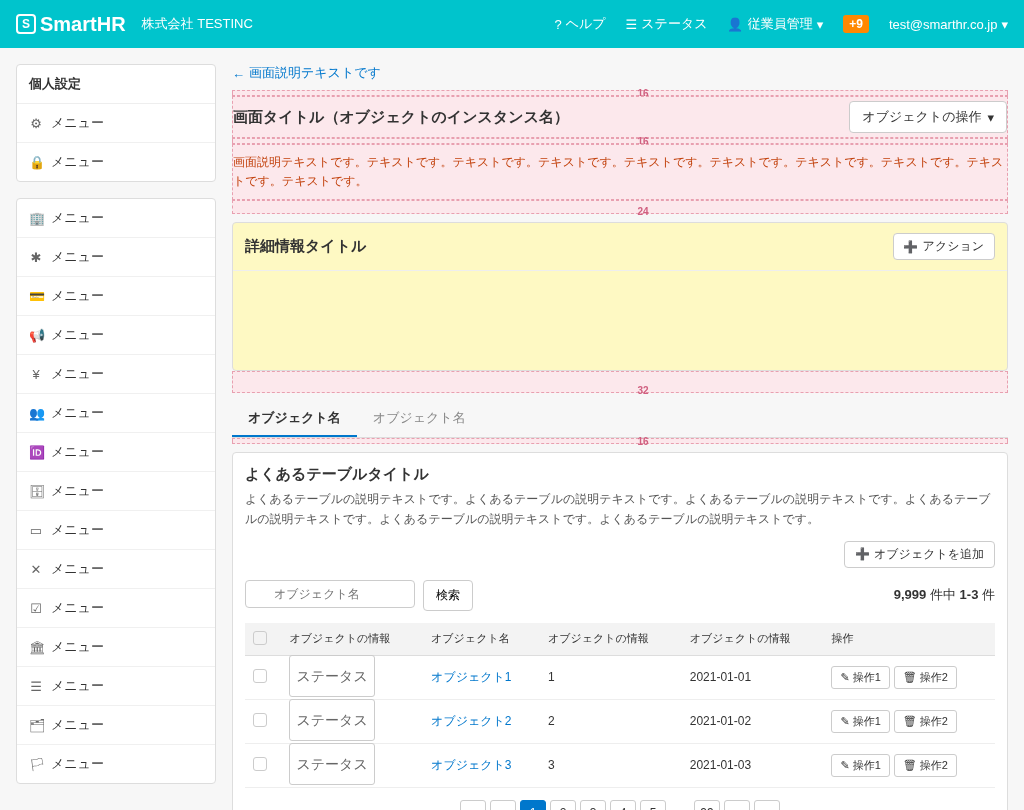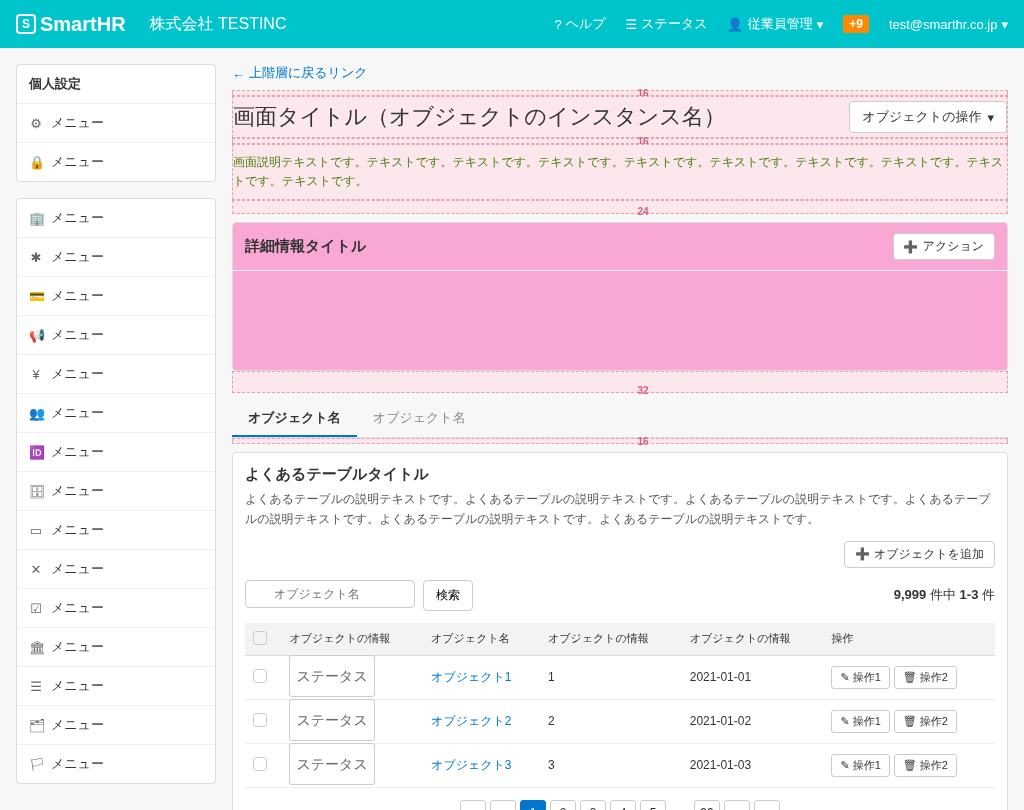--- a/index.html
+++ b/index.html
@@ -1,44 +1,44 @@
 <!DOCTYPE html>
 <html><head>
 <meta charset="utf-8">
 <style>
 * { margin: 0; padding: 0; box-sizing: border-box; }
 body { font-family: -apple-system, BlinkMacSystemFont, "Segoe UI", "Hiragino Sans", sans-serif; background: #f7f7f7; font-size: 13px; color: #333; }
 
 .header { background: #00c4cc; height: 48px; display: flex; align-items: center; padding: 0 16px; color: #fff; }
 .logo { font-size: 20px; font-weight: bold; display: flex; align-items: center; gap: 4px; }
 .logo-badge { border: 2px solid #fff; border-radius: 4px; width: 20px; height: 20px; display: flex; align-items: center; justify-content: center; font-size: 12px; }
-.company { margin-left: 24px; font-size: 16px; }
+.company { margin-left: 16px; font-size: 13px; }
 .header-right { margin-left: auto; display: flex; align-items: center; gap: 20px; font-size: 13px; }
 .header-link { display: flex; align-items: center; gap: 4px; cursor: pointer; }
 .badge-count { background: #ff8800; padding: 2px 6px; border-radius: 3px; font-size: 12px; font-weight: bold; }
 
 .container { display: flex; padding: 16px; gap: 16px; max-width: 1024px; margin: 0 auto; }
 .sidebar { width: 200px; flex-shrink: 0; }
 .side-panel { background: #fff; border: 1px solid #ddd; border-radius: 4px; margin-bottom: 16px; }
 .side-title { padding: 10px 12px; font-weight: bold; font-size: 13px; border-bottom: 1px solid #eee; }
 .side-item { padding: 10px 12px; border-bottom: 1px solid #f0f0f0; display: flex; align-items: center; gap: 8px; cursor: pointer; font-size: 13px; }
 .side-item:last-child { border-bottom: none; }
 .side-icon { width: 14px; text-align: center; color: #666; }
 
 .main { flex: 1; min-width: 0; }
 .back-link { color: #0077cc; font-size: 13px; display: flex; align-items: center; gap: 4px; cursor: pointer; margin-bottom: 8px; }
 .spacing-box { background: #fce8ec; border: 1px dashed #e8a0b0; position: relative; }
 .spacing-label { position: absolute; left: 50%; transform: translateX(-50%); color: #d06080; font-size: 10px; font-weight: bold; margin-left: 23px; }
 
 .title-row { display: flex; justify-content: space-between; align-items: center; padding: 4px 0; }
-.page-title { font-size: 22px; font-weight: normal; }
+.page-title { font-size: 15px; font-weight: bold; }
 .dropdown-btn { background: #fff; border: 1px solid #ccc; border-radius: 4px; padding: 6px 12px; font-size: 13px; cursor: pointer; display: flex; align-items: center; gap: 6px; }
-.desc { font-size: 12px; color: #4d7c0f; line-height: 1.6; padding: 8px 0; }
-
-.detail-panel { background: #f9a8d4; border: 1px solid #ddd; border-radius: 4px; margin-top: 8px; }
+.desc { font-size: 12px; color: #c2410c; line-height: 1.6; padding: 8px 0; }
+
+.detail-panel { background: #fef9c3; border: 1px solid #ddd; border-radius: 4px; margin-top: 8px; }
 .detail-header { display: flex; justify-content: space-between; align-items: center; padding: 10px 12px; }
 .detail-title { font-size: 15px; font-weight: bold; }
 .action-btn { background: #fff; border: 1px solid #ccc; border-radius: 4px; padding: 4px 10px; font-size: 12px; cursor: pointer; display: flex; align-items: center; gap: 4px; }
 .detail-body { border-top: 1px solid #eee; height: 100px; }
 
 .tabs { display: flex; border-bottom: 1px solid #ddd; margin-top: 8px; }
 .tab { padding: 8px 16px; cursor: pointer; font-size: 13px; color: #888; }
 .tab.active { color: #333; font-weight: bold; border-bottom: 2px solid #0077cc; }
 
 .table-panel { background: #fff; border: 1px solid #ddd; border-radius: 4px; padding: 12px; margin-top: 8px; }
@@ -176,21 +176,21 @@
             <span class="side-icon">🏳</span>
             <span>メニュー</span>
           </div>
         </div>
     </div>
   </div>
 
   <div class="main">
     <div class="back-link">
         <span>←</span>
-        <span>上階層に戻るリンク</span>
+        <span>画面説明テキストです</span>
       </div>
 
     <div class="spacing-box" style="padding:2px 0;">
         <span class="spacing-label" style="bottom:-4px;">16</span>
       </div>
 
     <div class="title-row spacing-box">
       <div class="page-title">画面タイトル（オブジェクトのインスタンス名）</div>
       <div class="dropdown-btn">
           <span>オブジェクトの操作</span>

